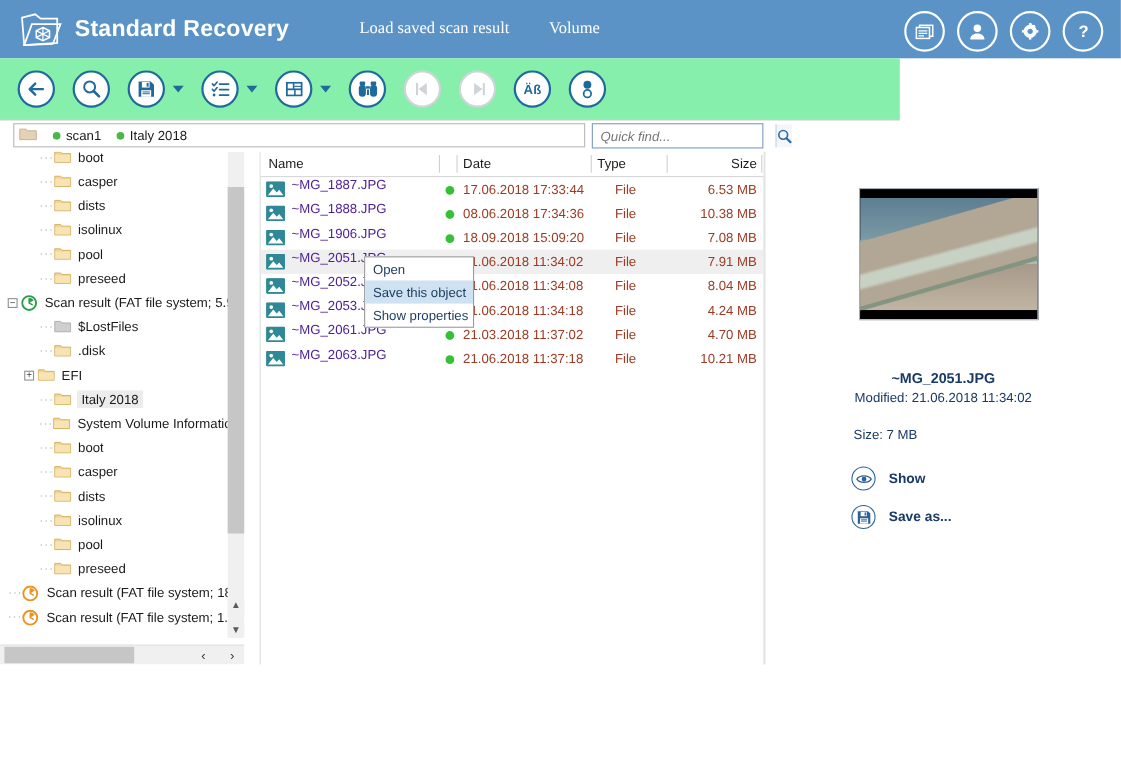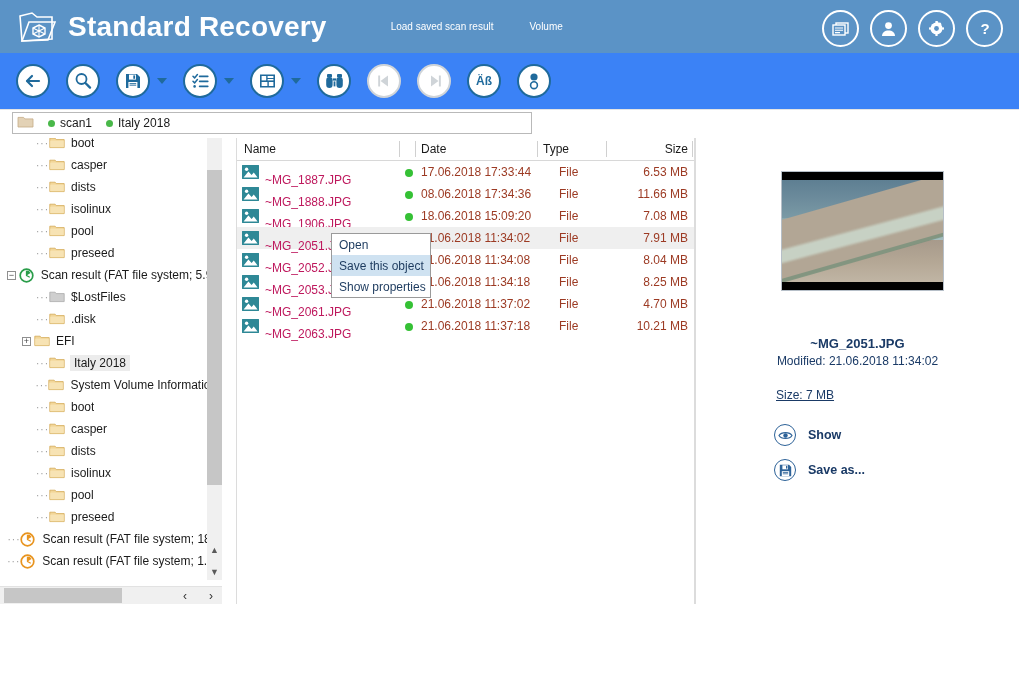--- a/index.html
+++ b/index.html
@@ -13,35 +13,35 @@
 
   
   .header{
     position:absolute;left:0;top:0;width:1019px;height:53px;
     background:#5b93c6;display:flex;align-items:center;
   }
   .logo-wrap{display:flex;align-items:center;margin-left:17px;}
   .logo-ico{width:40px;height:34px;position:relative;}
   .logo-ico svg{display:block;}
   .brand{
-    color:#fff;font-size:28px;font-weight:bold;margin-left:11px;letter-spacing:.2px;
+    color:#fff;font-size:21px;font-weight:bold;margin-left:11px;letter-spacing:.2px;
   }
   .hnav{display:flex;align-items:center;margin-left:64px;gap:36px;}
-  .hnav a{color:#fff;font-size:10px;text-decoration:none;white-space:nowrap;}
+  .hnav a{color:#fff;font-size:15px;text-decoration:none;white-space:nowrap;font-family:Liberation Serif, serif;}
   .hicons{position:absolute;right:16px;top:10px;display:flex;gap:11px;}
   .hcirc{
     width:33px;height:33px;border-radius:50%;border:2px solid #fff;
     display:flex;align-items:center;justify-content:center;color:#fff;
   }
   .hcirc svg{display:block;}
 
   
   .toolbar{
-    position:absolute;left:0;top:53px;width:1019px;height:56px;
-    background:#3b82f6;display:flex;align-items:center;
+    position:absolute;left:0;top:53px;width:818px;height:56px;
+    background:#86efac;display:flex;align-items:center;
     border-bottom:1px solid #e4e4e4;
   }
   .tb-btn{
     width:34px;height:34px;border-radius:50%;border:2px solid #1f6a9c;
     display:flex;align-items:center;justify-content:center;
     color:#1f6a9c;margin-left:16px;background:#fff;box-sizing:border-box;
   }
   .tb-btn.dis{border-color:#cfd4d8;color:#cfd4d8;}
   .tb-btn svg{display:block;}
   .caret{
@@ -125,21 +125,21 @@
   }
   .fhead{height:22px;position:relative;border-bottom:1px solid #d8d8d8;background:#fff;}
   .fhead .hc{position:absolute;top:4px;font-size:12px;color:#1a1a1a;}
   .fhead .vline{position:absolute;top:3px;width:1px;height:16px;background:#d0d0d0;}
   .frow{height:22px;position:relative;font-size:12px;}
   .frow.sel{background:#efefef;}
   .fico{
     position:absolute;left:5px;top:4px;width:17px;height:14px;background:#2e8896;
     border-radius:1px;overflow:hidden;
   }
-  .fname{position:absolute;left:28px;top:12px;color:#be185d;}
+  .fname{position:absolute;left:28px;top:0;color:#4c1d95;}
   .fdot{position:absolute;left:168px;top:8px;width:8px;height:8px;border-radius:50%;background:#35c135;}
   .fdate{position:absolute;left:184px;top:4px;color:#9c3a23;}
   .ftype{position:absolute;left:322px;top:4px;color:#9c3a23;}
   .fsize{position:absolute;right:6px;top:4px;color:#9c3a23;}
 
   
   .ctx{
     position:absolute;left:331px;top:233px;width:100px;
     background:#fff;border:1px solid #9a9a9a;z-index:40;box-sizing:border-box;
   }
@@ -169,21 +169,21 @@
     background:#b2a695;transform:rotate(-16deg);transform-origin:left bottom;}
   .thumb .edge{position:absolute;left:-12px;bottom:36px;width:140%;height:4px;
     background:#6f8f78;opacity:.7;transform:rotate(-16deg);}
   .thumb .bar-t{position:absolute;left:0;top:0;width:100%;height:8px;background:#000;}
   .thumb .bar-b{position:absolute;left:0;bottom:0;width:100%;height:8px;background:#000;}
 
   .pv-name{position:absolute;left:0;top:198px;width:323px;text-align:center;
     font-size:13px;font-weight:bold;color:#1a3a66;}
   .pv-mod{position:absolute;left:0;top:216px;width:323px;text-align:center;
     font-size:12px;color:#1a3a66;}
-  .pv-size{position:absolute;left:80px;top:250px;font-size:12px;color:#1a3a66;text-decoration:underline;}
+  .pv-size{position:absolute;left:80px;top:250px;font-size:12px;color:#1a3a66;}
   .pv-act{position:absolute;left:78px;display:flex;align-items:center;gap:12px;}
   .pv-act .ic{
     width:22px;height:22px;border-radius:50%;border:1.5px solid #2d6298;
     display:flex;align-items:center;justify-content:center;color:#2d6298;box-sizing:border-box;
   }
   .pv-act .lb{font-size:12.5px;font-weight:bold;color:#1a3a66;}
 
   .pv-divider{position:absolute;left:695px;top:138px;width:1px;height:466px;background:#dcdcdc;}
 
   
@@ -345,20 +345,29 @@
         </svg>
       </span>
       <span class="crumbs">
         <span class="gdot"></span>
         <span>scan1</span>
         <span class="gdot sep"></span>
         <span>Italy 2018</span>
       </span>
     </div>
 
+    <div class="findbox">
+      <input type="text" placeholder="Quick find..." style="">
+      <div class="findbtn">
+        <svg width="14" height="14" viewBox="0 0 14 14">
+          <circle cx="6" cy="5.6" r="4" fill="none" stroke="#2d6ea8" stroke-width="1.5"></circle>
+          <path d="M9 8.6 L12.6 12.2" stroke="#2d6ea8" stroke-width="2" stroke-linecap="round"></path>
+        </svg>
+      </div>
+    </div>
   </div>
 
   <div class="tree">
     <div id="tree-nodes">
         <div class="tnode" style="position: absolute; left: 0px; top: -6px; width: 215px;">
           <span class="ind" style="width: 36px;"></span>
           <span class="dots">···</span>
           <span class="tico"><svg width="16" height="13" viewBox="0 0 16 13">
               <path d="M.8 2.2h5.3l1.2 1.4H15.2V11.6H.8Z" fill="#f2d698" stroke="#d3aa55" stroke-width=".8"></path>
               <path d="M1.2 4.6h13.6V11.2H1.2Z" fill="#f7e3b4" stroke="none"></path>
@@ -583,31 +592,31 @@
         <div class="frow">
           <span class="fico"><svg width="17" height="14" viewBox="0 0 17 14">
               <rect width="17" height="14" fill="#2e8896"></rect>
               <circle cx="4.6" cy="4.2" r="1.7" fill="#fff"></circle>
               <path d="M1.6 12.4 L6.4 6.4 L9.6 10 L11.8 7.6 L15.6 12.4 Z" fill="#fff"></path>
             </svg></span>
           <span class="fname">~MG_1888.JPG</span>
           <span class="fdot"></span>
           <span class="fdate">08.06.2018 17:34:36</span>
           <span class="ftype">File</span>
-          <span class="fsize">11.66 MB</span>
+          <span class="fsize">10.38 MB</span>
         </div>
         <div class="frow">
           <span class="fico"><svg width="17" height="14" viewBox="0 0 17 14">
               <rect width="17" height="14" fill="#2e8896"></rect>
               <circle cx="4.6" cy="4.2" r="1.7" fill="#fff"></circle>
               <path d="M1.6 12.4 L6.4 6.4 L9.6 10 L11.8 7.6 L15.6 12.4 Z" fill="#fff"></path>
             </svg></span>
           <span class="fname">~MG_1906.JPG</span>
           <span class="fdot"></span>
-          <span class="fdate">18.06.2018 15:09:20</span>
+          <span class="fdate">18.09.2018 15:09:20</span>
           <span class="ftype">File</span>
           <span class="fsize">7.08 MB</span>
         </div>
         <div class="frow sel">
           <span class="fico"><svg width="17" height="14" viewBox="0 0 17 14">
               <rect width="17" height="14" fill="#2e8896"></rect>
               <circle cx="4.6" cy="4.2" r="1.7" fill="#fff"></circle>
               <path d="M1.6 12.4 L6.4 6.4 L9.6 10 L11.8 7.6 L15.6 12.4 Z" fill="#fff"></path>
             </svg></span>
           <span class="fname">~MG_2051.JPG</span>
@@ -631,31 +640,31 @@
         <div class="frow">
           <span class="fico"><svg width="17" height="14" viewBox="0 0 17 14">
               <rect width="17" height="14" fill="#2e8896"></rect>
               <circle cx="4.6" cy="4.2" r="1.7" fill="#fff"></circle>
               <path d="M1.6 12.4 L6.4 6.4 L9.6 10 L11.8 7.6 L15.6 12.4 Z" fill="#fff"></path>
             </svg></span>
           <span class="fname">~MG_2053.JPG</span>
           <span class="fdot"></span>
           <span class="fdate">21.06.2018 11:34:18</span>
           <span class="ftype">File</span>
-          <span class="fsize">8.25 MB</span>
+          <span class="fsize">4.24 MB</span>
         </div>
         <div class="frow">
           <span class="fico"><svg width="17" height="14" viewBox="0 0 17 14">
               <rect width="17" height="14" fill="#2e8896"></rect>
               <circle cx="4.6" cy="4.2" r="1.7" fill="#fff"></circle>
               <path d="M1.6 12.4 L6.4 6.4 L9.6 10 L11.8 7.6 L15.6 12.4 Z" fill="#fff"></path>
             </svg></span>
           <span class="fname">~MG_2061.JPG</span>
           <span class="fdot"></span>
-          <span class="fdate">21.06.2018 11:37:02</span>
+          <span class="fdate">21.03.2018 11:37:02</span>
           <span class="ftype">File</span>
           <span class="fsize">4.70 MB</span>
         </div>
         <div class="frow">
           <span class="fico"><svg width="17" height="14" viewBox="0 0 17 14">
               <rect width="17" height="14" fill="#2e8896"></rect>
               <circle cx="4.6" cy="4.2" r="1.7" fill="#fff"></circle>
               <path d="M1.6 12.4 L6.4 6.4 L9.6 10 L11.8 7.6 L15.6 12.4 Z" fill="#fff"></path>
             </svg></span>
           <span class="fname">~MG_2063.JPG</span>

